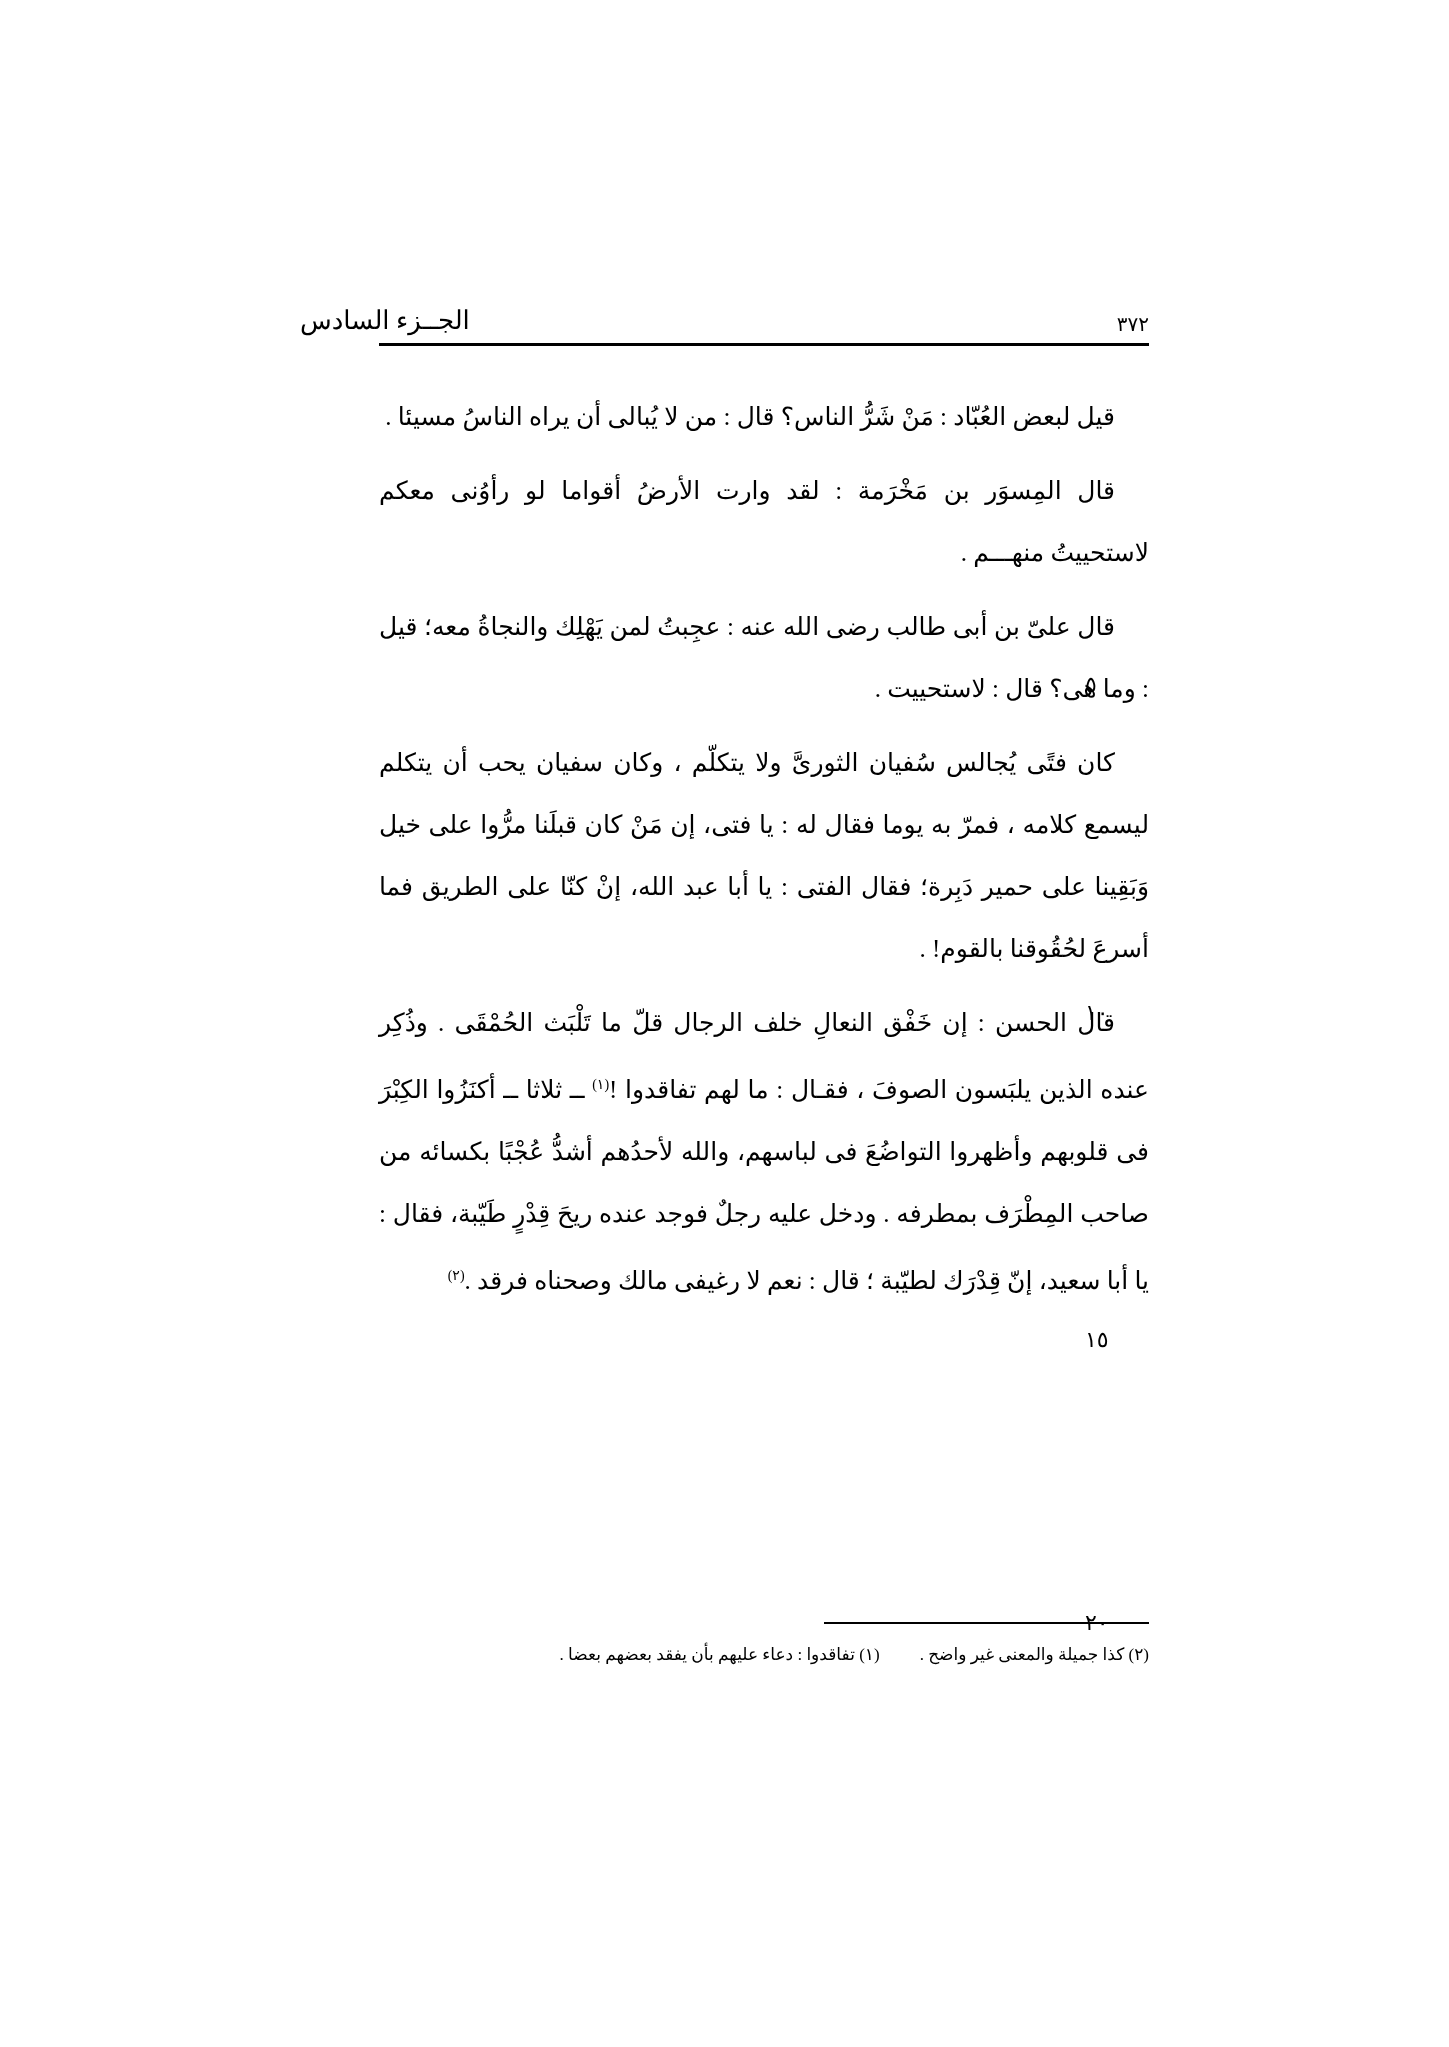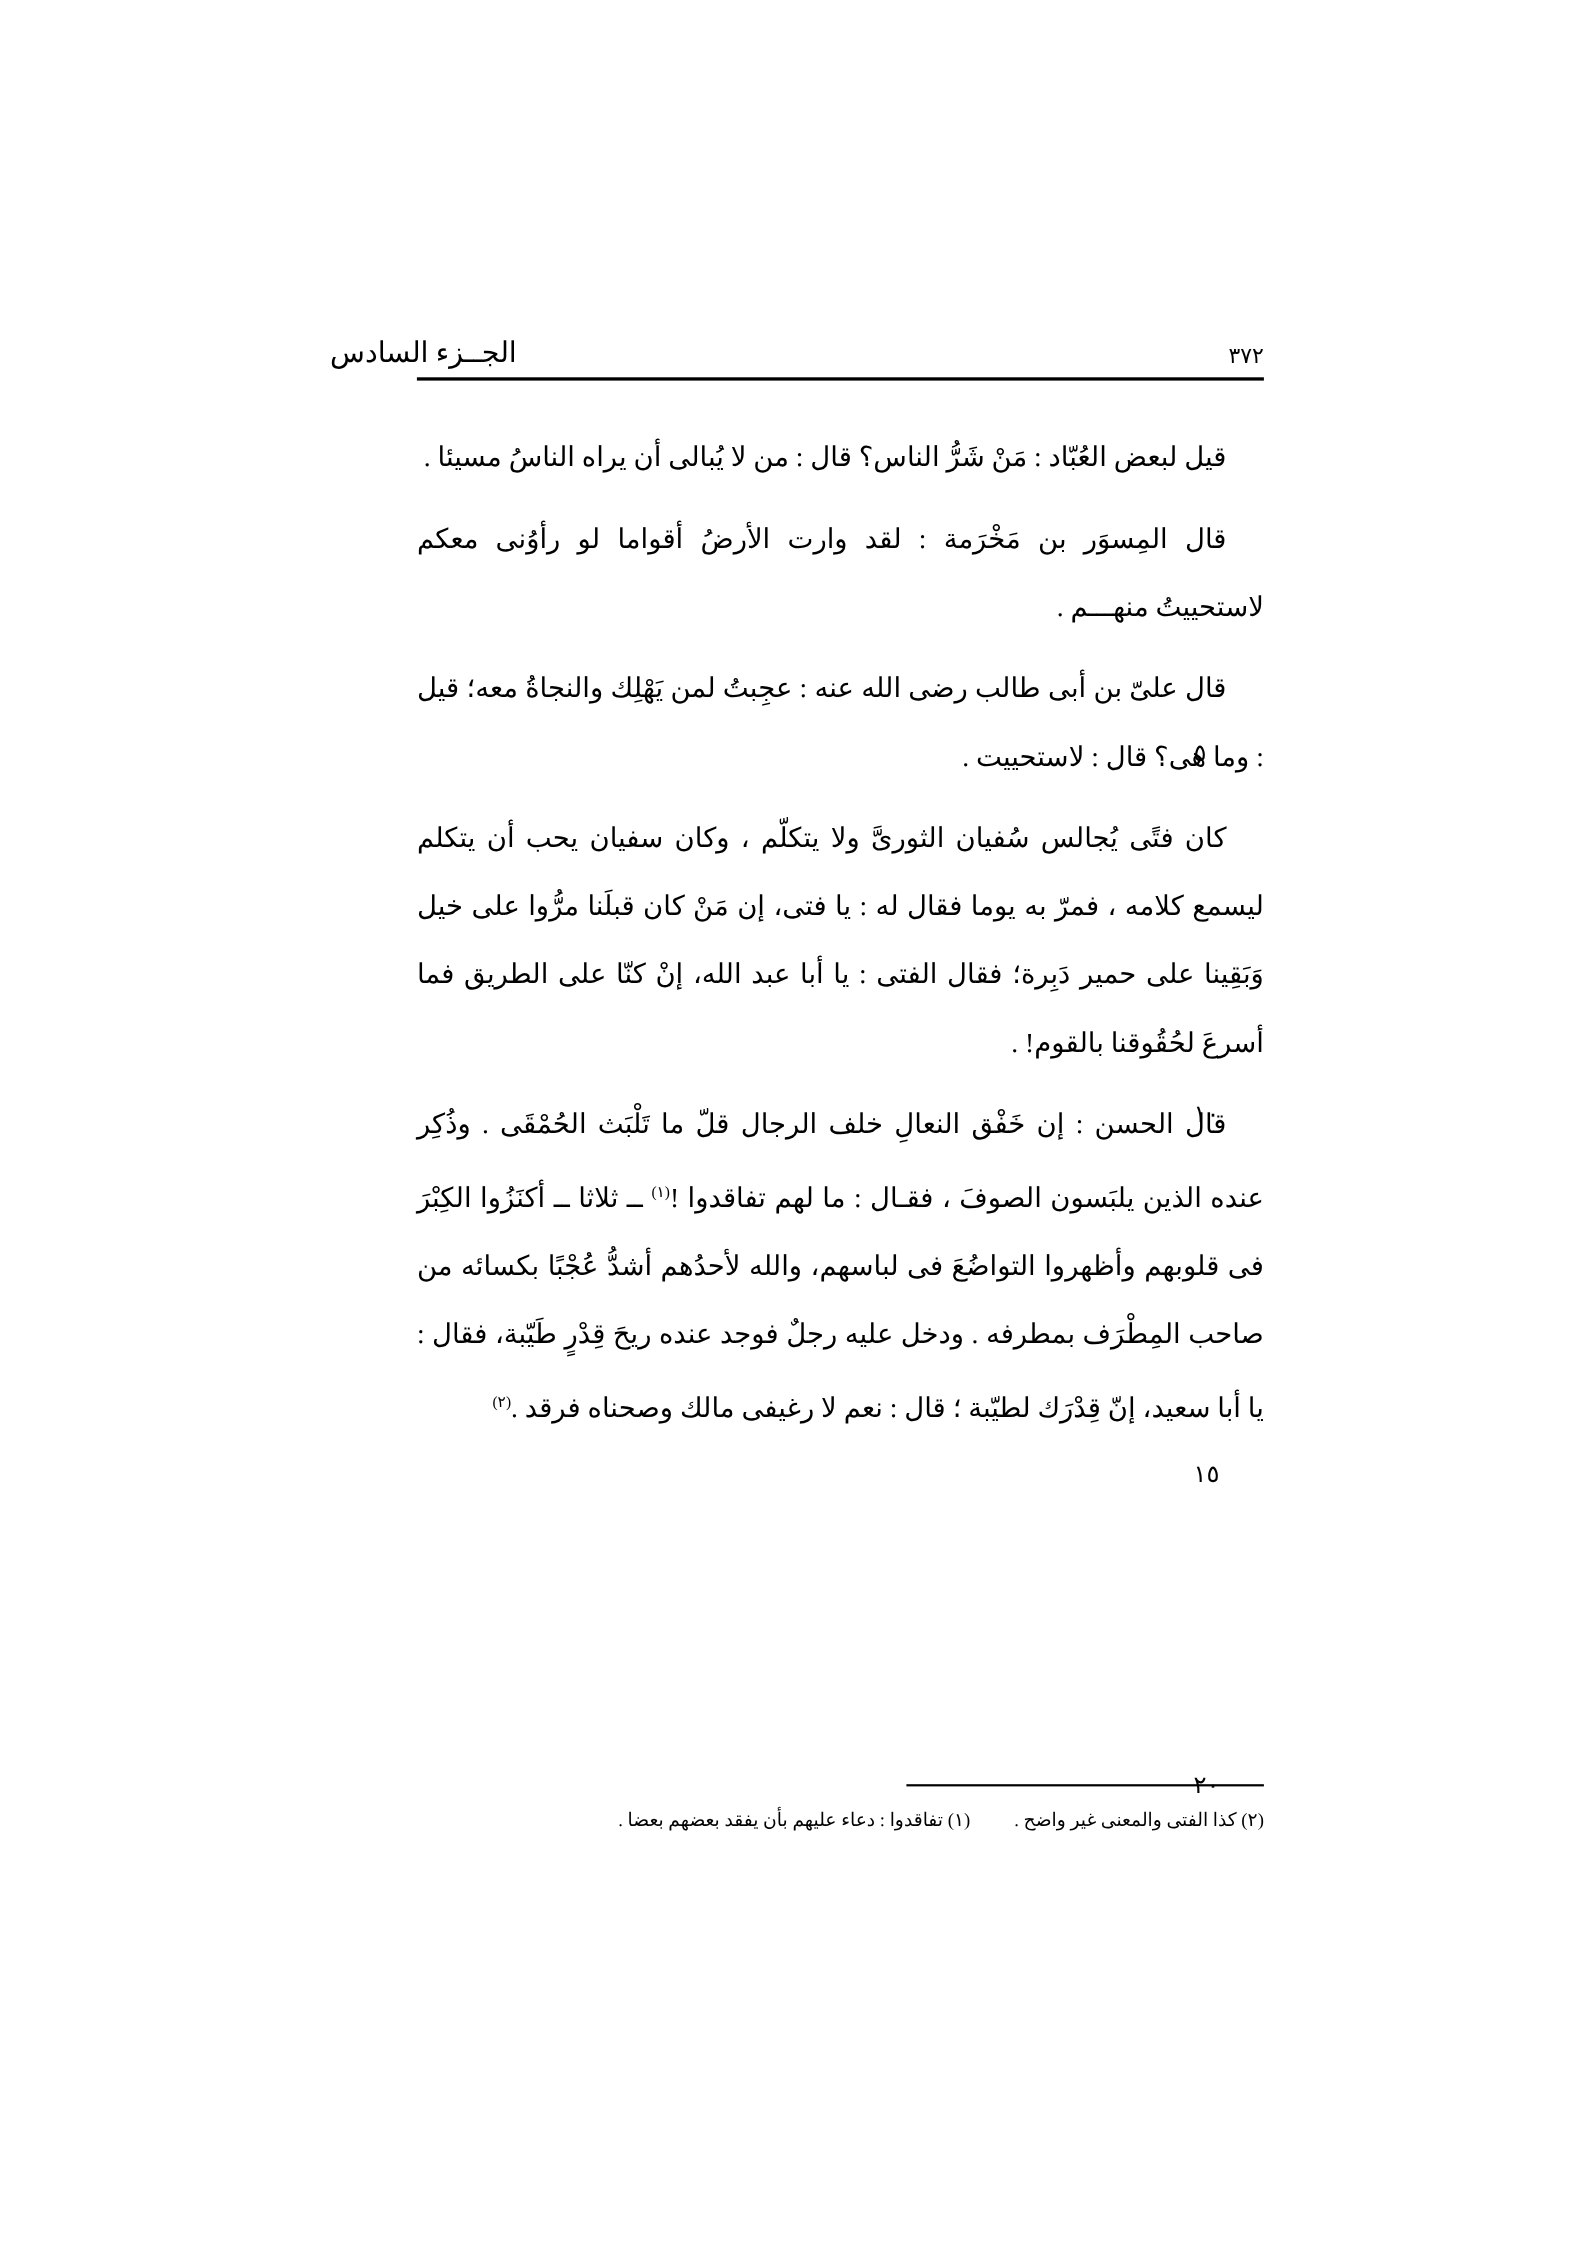--- a/index.html
+++ b/index.html
@@ -156,17 +156,17 @@
   </div>
 
   <div class="linenum ln5">٥</div>
   <div class="linenum ln10">١٠</div>
   <div class="linenum ln15">١٥</div>
   <div class="linenum ln20">٢٠</div>
 
   <div class="fn-rule"></div>
 
   <div class="footnotes">
-    <span class="footnote"><span>(٢)</span>&nbsp;<span>كذا الفتى والمعنى غير واضح .</span></span>
+    <span class="footnote"><span>(٢)</span>&nbsp;<span>كذا جميلة والمعنى غير واضح .</span></span>
     <span class="footnote"><span>(١)</span>&nbsp;<span>تفاقدوا : دعاء عليهم بأن يفقد بعضهم بعضا .</span></span>
   </div>
 
 </div>
 
 </body></html>

